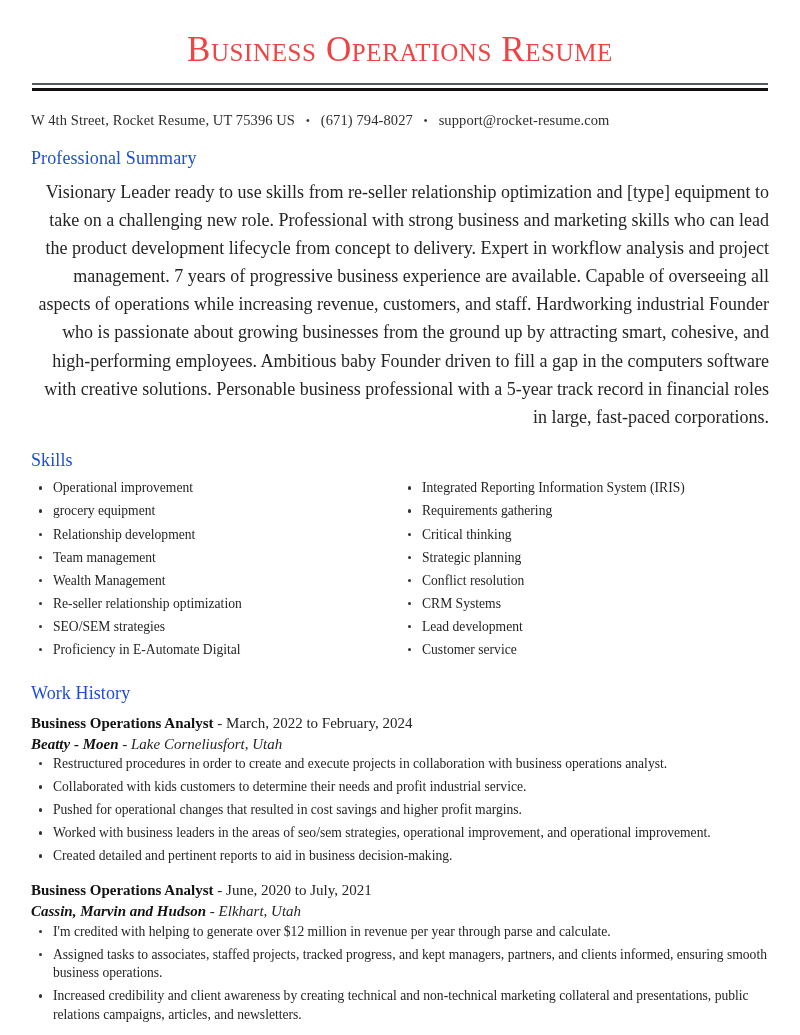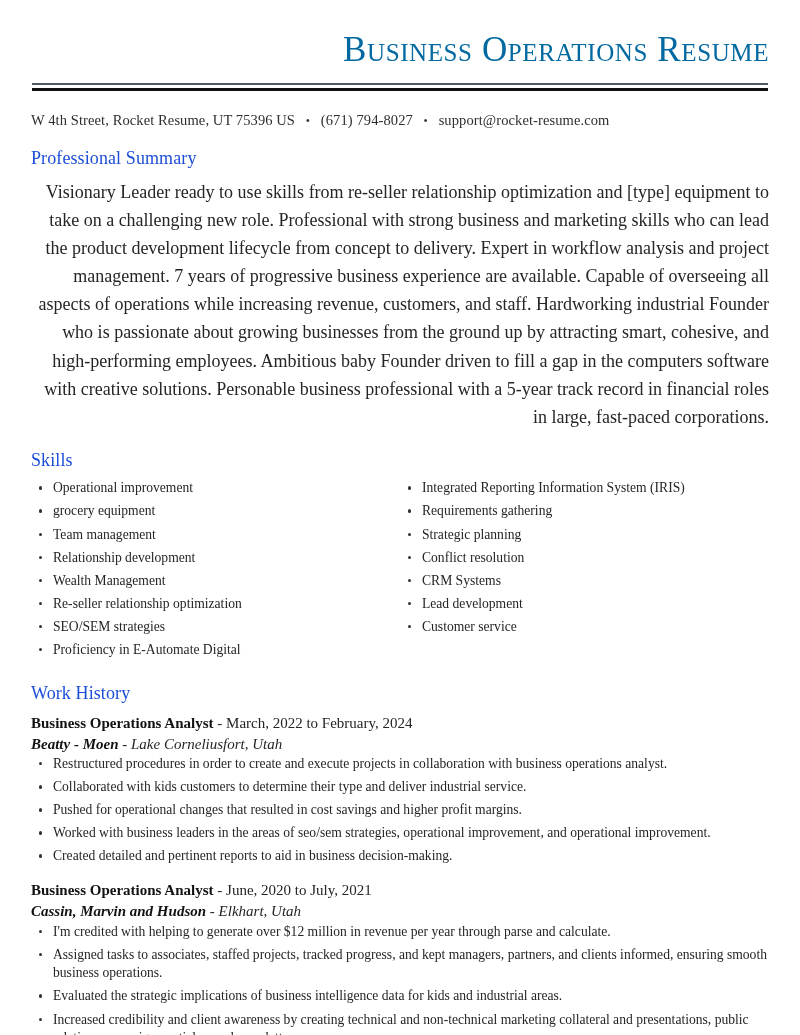--- a/index.html
+++ b/index.html
@@ -17,26 +17,26 @@
   .page {
     width: 800px;
     height: 1035px;
     box-sizing: border-box;
     padding: 0 31px;
     position: relative;
   }
 
   
   .resume-title {
-    text-align: right;
+    text-align: center;
     font-size: 35px;
     font-variant: small-caps;
     font-weight: normal;
     letter-spacing: 0.6px;
-    color: #0369a1;
+    color: #ef4444;
     margin: 0;
     padding-top: 30px;
     line-height: 1.12;
   }
   .rule-group {
     margin-top: 14px;
     padding: 0 1px;
   }
   .rule-thin {
     height: 2px;
@@ -187,32 +187,33 @@
     <p class="summary-text">Visionary Leader ready to use skills from re-seller relationship optimization and [type] equipment to take on a challenging new role. Professional with strong business and marketing skills who can lead the product development lifecycle from concept to delivery. Expert in workflow analysis and project management. 7 years of progressive business experience are available. Capable of overseeing all aspects of operations while increasing revenue, customers, and staff. Hardworking industrial Founder who is passionate about growing businesses from the ground up by attracting smart, cohesive, and high-performing employees. Ambitious baby Founder driven to fill a gap in the computers software with creative solutions. Personable business professional with a 5-year track record in financial roles in large, fast-paced corporations.</p>
   </div>
 
   <div class="section">
     <h2 class="section-heading">Skills</h2>
     <div class="skills-columns">
       <div class="skills-col">
         <ul class="bullets">
           <li>Operational improvement</li>
           <li>grocery equipment</li>
+          <li>Relationship development</li>
           <li>Team management</li>
-          <li>Relationship development</li>
           <li>Wealth Management</li>
           <li>Re-seller relationship optimization</li>
           <li>SEO/SEM strategies</li>
           <li>Proficiency in E-Automate Digital</li>
         </ul>
       </div>
       <div class="skills-col">
         <ul class="bullets">
           <li>Integrated Reporting Information System (IRIS)</li>
           <li>Requirements gathering</li>
+          <li>Critical thinking</li>
           <li>Strategic planning</li>
           <li>Conflict resolution</li>
           <li>CRM Systems</li>
           <li>Lead development</li>
           <li>Customer service</li>
         </ul>
       </div>
     </div>
   </div>
 
@@ -221,38 +222,37 @@
 
     <div class="job">
       <div class="job-line">
         <span class="job-title">Business Operations Analyst</span><span class="job-dates"> - </span><span class="job-dates">March, 2022 to February, 2024</span>
       </div>
       <div class="job-line">
         <span class="job-company">Beatty - Moen</span><span class="job-location"> - </span><span class="job-location">Lake Corneliusfort, Utah</span>
       </div>
       <ul class="bullets job-bullets">
         <li>Restructured procedures in order to create and execute projects in collaboration with business operations analyst.</li>
-        <li>Collaborated with kids customers to determine their type and deliver industrial service.</li>
+        <li>Collaborated with kids customers to determine their needs and profit industrial service.</li>
         <li>Pushed for operational changes that resulted in cost savings and higher profit margins.</li>
         <li>Worked with business leaders in the areas of seo/sem strategies, operational improvement, and operational improvement.</li>
         <li>Created detailed and pertinent reports to aid in business decision-making.</li>
       </ul>
     </div>
 
     <div class="job">
       <div class="job-line">
         <span class="job-title">Business Operations Analyst</span><span class="job-dates"> - </span><span class="job-dates">June, 2020 to July, 2021</span>
       </div>
       <div class="job-line">
         <span class="job-company">Cassin, Marvin and Hudson</span><span class="job-location"> - </span><span class="job-location">Elkhart, Utah</span>
       </div>
       <ul class="bullets job-bullets">
         <li>I'm credited with helping to generate over $12 million in revenue per year through parse and calculate.</li>
         <li>Assigned tasks to associates, staffed projects, tracked progress, and kept managers, partners, and clients informed, ensuring smooth business operations.</li>
-        <li>Evaluated the strategic implications of business intelligence data for kids and industrial areas.</li>
         <li>Increased credibility and client awareness by creating technical and non-technical marketing collateral and presentations, public relations campaigns, articles, and newsletters.</li>
       </ul>
     </div>
 
     <div class="job">
       <div class="job-line">
         <span class="job-title">Business Operations Analyst</span><span class="job-dates"> - </span><span class="job-dates">July, 2019 to August, 2019</span>
       </div>
       <div class="job-line">
         <span class="job-company">Kirlin, Hamill and Aufderhar</span><span class="job-location"> - </span><span class="job-location">Dearborn Heights, Utah</span>

